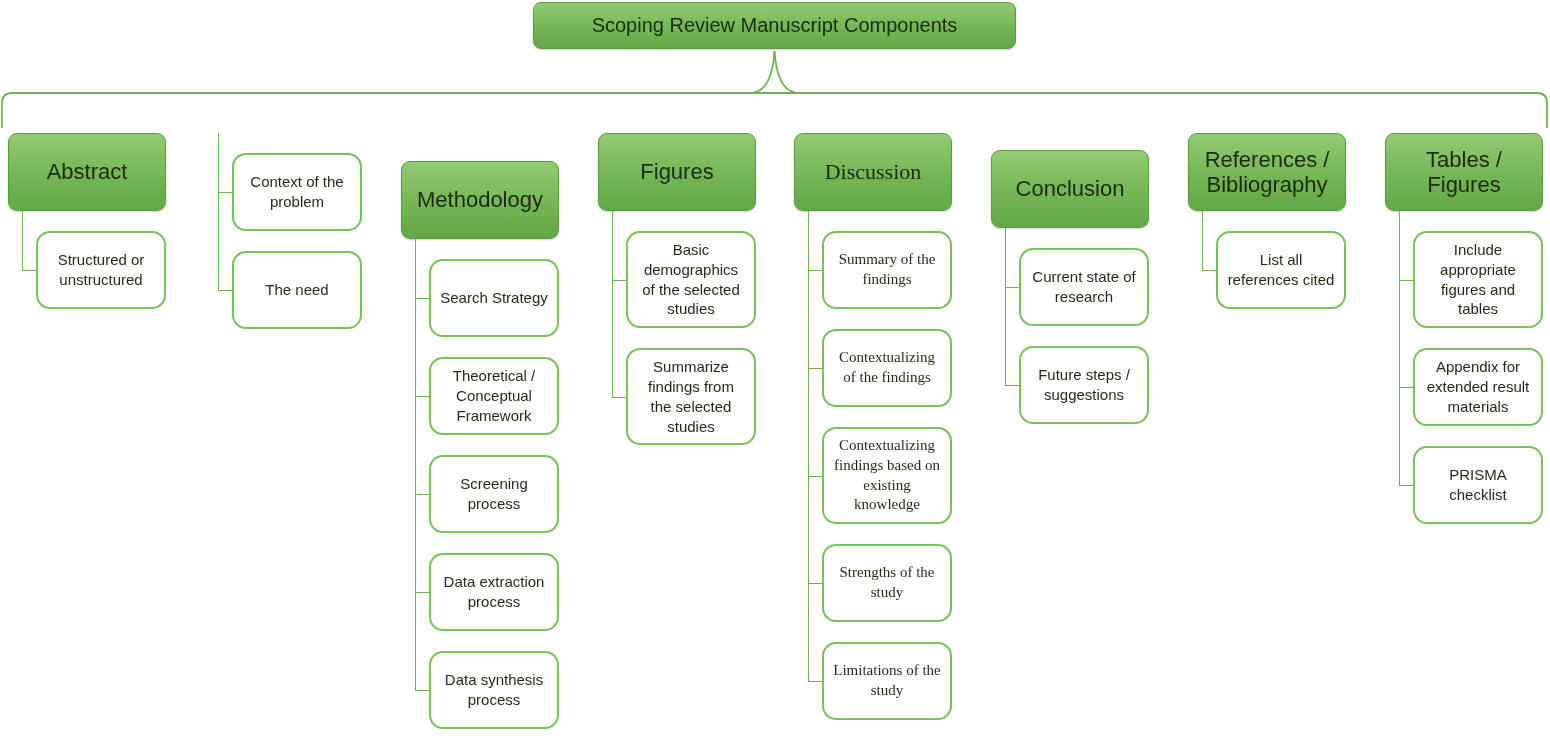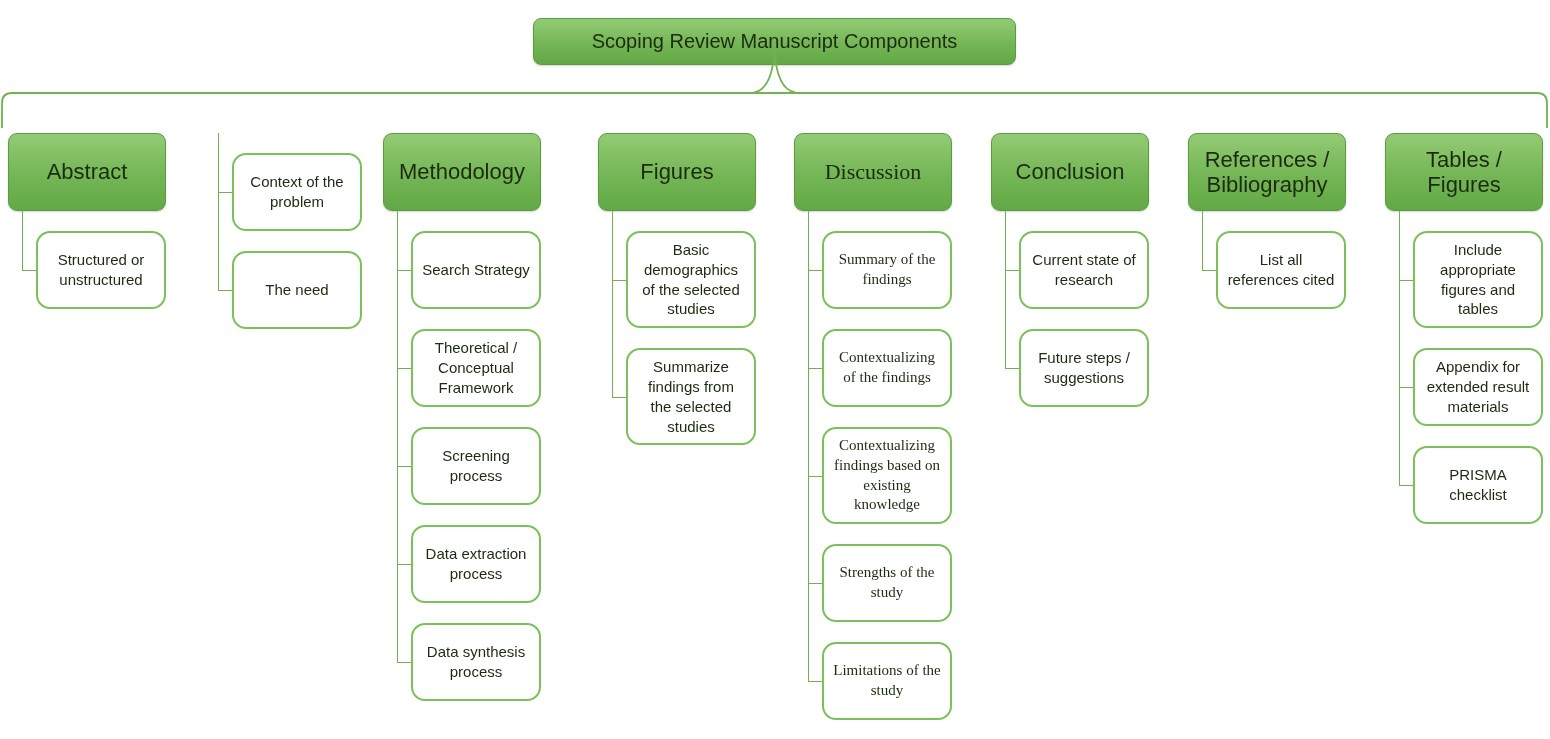--- a/index.html
+++ b/index.html
@@ -22,21 +22,20 @@
   .title-box{
     position:absolute;
     left:533px;top:2px;width:483px;height:47px;
     background:linear-gradient(180deg,var(--green-top) 0%,var(--green-mid) 55%,var(--green-bot) 100%);
     border:1px solid #5b9c3e;
     border-radius:8px;
     display:flex;align-items:center;justify-content:center;
     text-align:center;
     font-size:20px;color:var(--ink);
     box-shadow:0 1px 2px rgba(0,0,0,.18);
-    margin-top:16px;
   }
   
   .brace-svg{position:absolute;left:0;top:0;pointer-events:none;}
   
   .column{
     position:absolute;
     top:133px;
     width:158px;
   }
   .branch-header{
@@ -84,22 +83,22 @@
     background:#ffffff;
     border:2px solid var(--outline);
     border-radius:14px;
     display:flex;align-items:center;justify-content:center;
     text-align:center;
     padding:7px 8px;
     font-size:15px;line-height:1.32;
     color:var(--ink);
   }
   
-  .col-0{left:8px;}  .col-1{left:204px;} .col-2{left:383px;} .col-3{left:598px;}
-  .col-4{left:794px;font-family:Liberation Serif, serif;}.col-5{left:991px;} .col-6{left:1188px;}.col-7{left:1385px;}
+  .col-0{left:8px;}  .col-1{left:204px;} .col-2{left:401px;margin-top:28px;} .col-3{left:598px;}
+  .col-4{left:794px;font-family:Liberation Serif, serif;}.col-5{left:991px;margin-top:17px;} .col-6{left:1188px;}.col-7{left:1385px;}
 </style>
 </head>
 <body>
 
 <div class="canvas">
 
   <div class="title-box">Scoping Review Manuscript Components</div>
 
   <svg class="brace-svg" width="1550" height="135" viewBox="0 0 1550 135">
     <path d="M774.5,51 Q772,89 754,92.5" fill="none" stroke="#6fb24f" stroke-width="1.8"></path>

